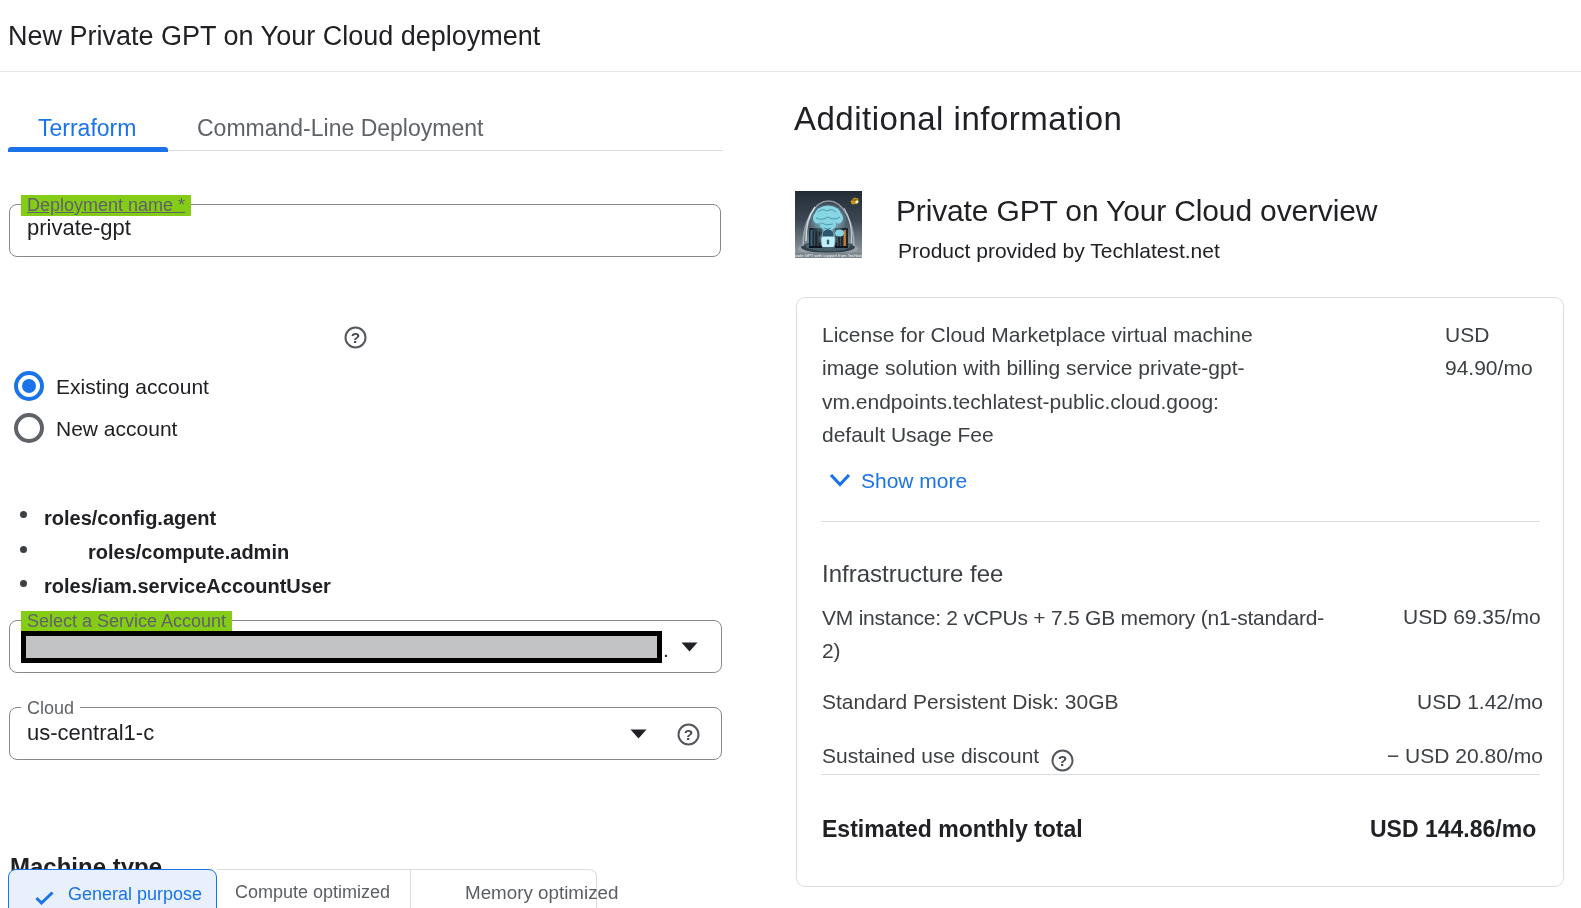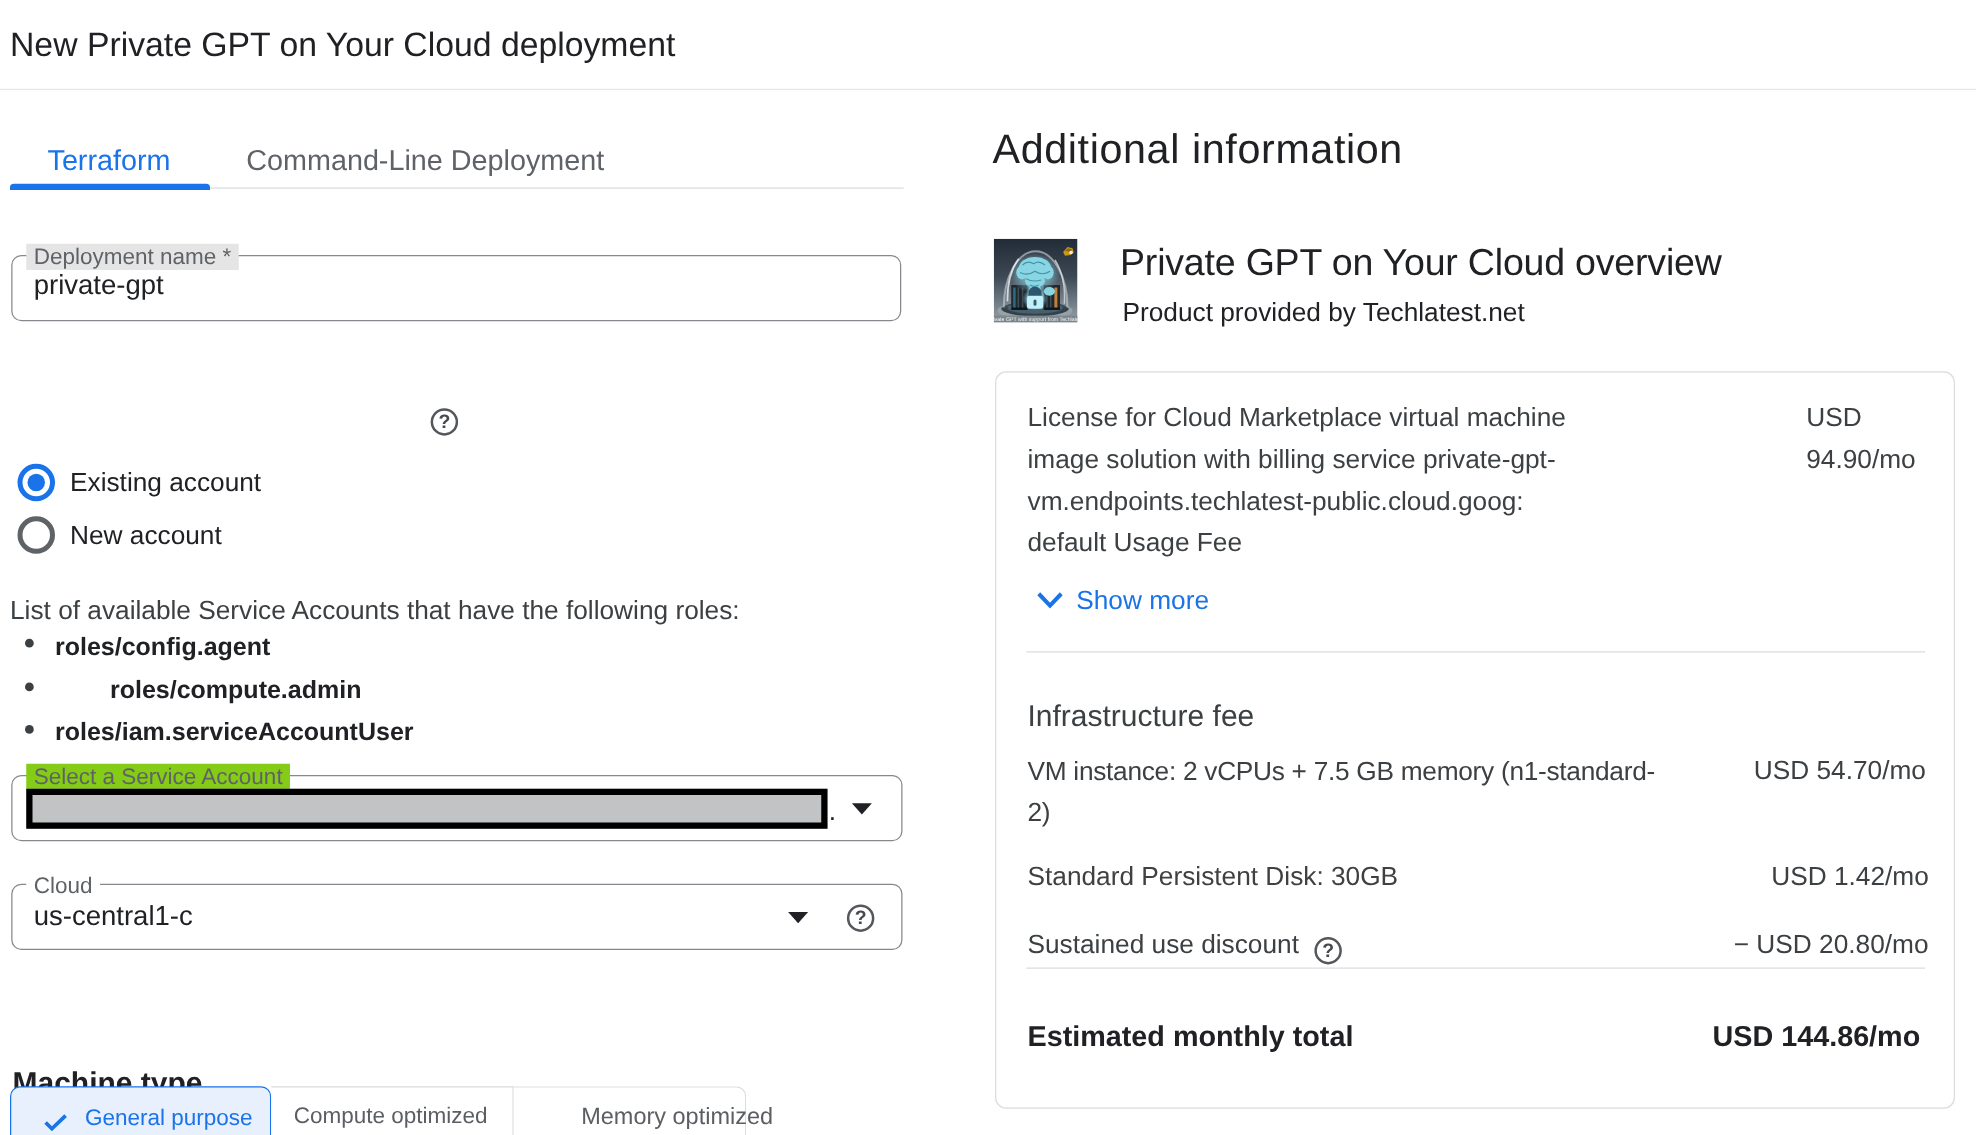--- a/index.html
+++ b/index.html
@@ -14,35 +14,34 @@
 
   <div class="abs" id="h1L" style="left:8px; top:21px; font-size:27px; color:#202124;">New Private GPT on Your Cloud deployment</div>
   <div class="abs" style="left:0; top:71px; width:1581px; height:1px; background:#e6e7eb;"></div>
 
   <div class="abs" style="left:38px; top:115px; font-size:23px; color:#1a73e8; font-weight:500;">Terraform</div>
   <div class="abs" style="left:197px; top:115px; font-size:23px; color:#5f6368; font-weight:500;">Command-Line Deployment</div>
   <div class="abs" style="left:8px; top:150px; width:715px; height:1px; background:#dadce0;"></div>
   <div class="abs" style="left:8px; top:147px; width:160px; height:5px; background:#1a73e8; border-radius:3px 3px 0 0;"></div>
 
   <div class="abs" style="left:9px; top:204px; width:712px; height:53px; border:1.4px solid #85898d; border-radius:8px;"></div>
-  <div class="abs" style="left:21px; top:195px; font-size:18px; color:#5f6368; background:#e5e5e5; padding:0 6px;">Deployment name *</div>
+  <div class="abs" style="left:21px; top:195px; font-size:18px; color:#5f6368; background:#84cc16; padding:0 6px;text-decoration:underline;">Deployment name *</div>
   <div class="abs" style="left:27px; top:215px; font-size:22px; color:#202124;">private-gpt</div>
 
   <svg class="abs" style="left:344px; top:326px;" width="23" height="23" viewBox="0 0 23 23">
     <circle cx="11.5" cy="11.5" r="10" fill="none" stroke="#54585c" stroke-width="2"></circle>
     <text x="11.5" y="16.5" font-size="15.5" font-weight="700" font-family="Liberation Sans" fill="#46494d" text-anchor="middle">?</text>
   </svg>
 
   <div class="abs" style="left:14px; top:371px; width:30px; height:30px; border:4px solid #1a73e8; border-radius:50%;"></div>
   <div class="abs" style="left:22px; top:379px; width:14px; height:14px; background:#1a73e8; border-radius:50%;"></div>
   <div class="abs" style="left:56px; top:375px; font-size:21px; color:#202124;">Existing account</div>
   <div class="abs" style="left:14px; top:413px; width:30px; height:30px; border:4px solid #5f6368; border-radius:50%;"></div>
   <div class="abs" style="left:56px; top:417px; font-size:21px; color:#202124;">New account</div>
 
-  <div class="abs" style="left:8px; top:477px; font-size:21px; color:#3c4043;">List of available Service Accounts that have the following roles:</div>
   <div class="abs" style="left:20px; top:511px; width:7px; height:7px; background:#3c4043; border-radius:50%;"></div>
   <div class="abs" style="left:44px; top:507px; font-size:20px; font-weight:700; color:#202124;">roles/config.agent</div>
   <div class="abs" style="left:20px; top:546px; width:7px; height:7px; background:#3c4043; border-radius:50%;"></div>
   <div class="abs" style="left:44px; top:541px; font-size:20px; font-weight:700; color:#202124;margin-left:44px;">roles/compute.admin</div>
   <div class="abs" style="left:20px; top:580px; width:7px; height:7px; background:#3c4043; border-radius:50%;"></div>
   <div class="abs" style="left:44px; top:575px; font-size:20px; font-weight:700; color:#202124;">roles/iam.serviceAccountUser</div>
 
   <div class="abs" style="left:9px; top:620px; width:713px; height:53px; border:1.4px solid #85898d; border-radius:8px;"></div>
   <div class="abs" style="left:21px; top:611px; font-size:18px; color:#5f6368; background:#84cc16; padding:0 6px;">Select a Service Account</div>
   <div class="abs" style="left:21px; top:631px; width:641px; height:32px; background:#c2c3c4; border:5px solid #000;"></div>
@@ -154,21 +153,21 @@
   <svg class="abs" style="left:829px; top:473px;" width="22" height="14" viewBox="0 0 22 14">
       <path d="M2 2 L11 11.5 L20 2" fill="none" stroke="#1a73e8" stroke-width="3.2"></path>
     </svg>
   <div class="abs" style="left:861px; top:469px; font-size:21px; color:#1a73e8; font-weight:500;">Show more</div>
 
   <div class="abs" style="left:821px; top:521px; width:719px; height:1px; background:#dadce0;"></div>
 
   <div class="abs" style="left:822px; top:560px; font-size:24px; color:#3c4043;">Infrastructure fee</div>
 
   <div class="abs" id="vmrow" style="left:822px; top:601px; font-size:21px; color:#3c4043; line-height:33.4px; letter-spacing:-0.22px;">VM instance: 2 vCPUs + 7.5 GB memory (n1-standard-<br>2)</div>
-  <div class="abs" style="left:1403px; top:605px; font-size:21px; color:#3c4043;">USD 54.70/mo</div>
+  <div class="abs" style="left:1403px; top:605px; font-size:21px; color:#3c4043;">USD 69.35/mo</div>
 
   <div class="abs" style="left:822px; top:690px; font-size:21px; color:#404040;">Standard Persistent Disk: 30GB</div>
   <div class="abs" style="left:1417px; top:690px; font-size:21px; color:#3c4043;">USD 1.42/mo</div>
 
   <div class="abs" style="left:822px; top:744px; font-size:21px; color:#3c4043;">Sustained use discount</div>
   <svg class="abs" style="left:1051px; top:749px;" width="23" height="23" viewBox="0 0 23 23">
     <circle cx="11.5" cy="11.5" r="10" fill="none" stroke="#54585c" stroke-width="2"></circle>
     <text x="11.5" y="16.5" font-size="15.5" font-weight="700" font-family="Liberation Sans" fill="#46494d" text-anchor="middle">?</text>
   </svg>
   <div class="abs" style="left:1387px; top:744px; font-size:21px; color:#3c4043;">− USD 20.80/mo</div>

